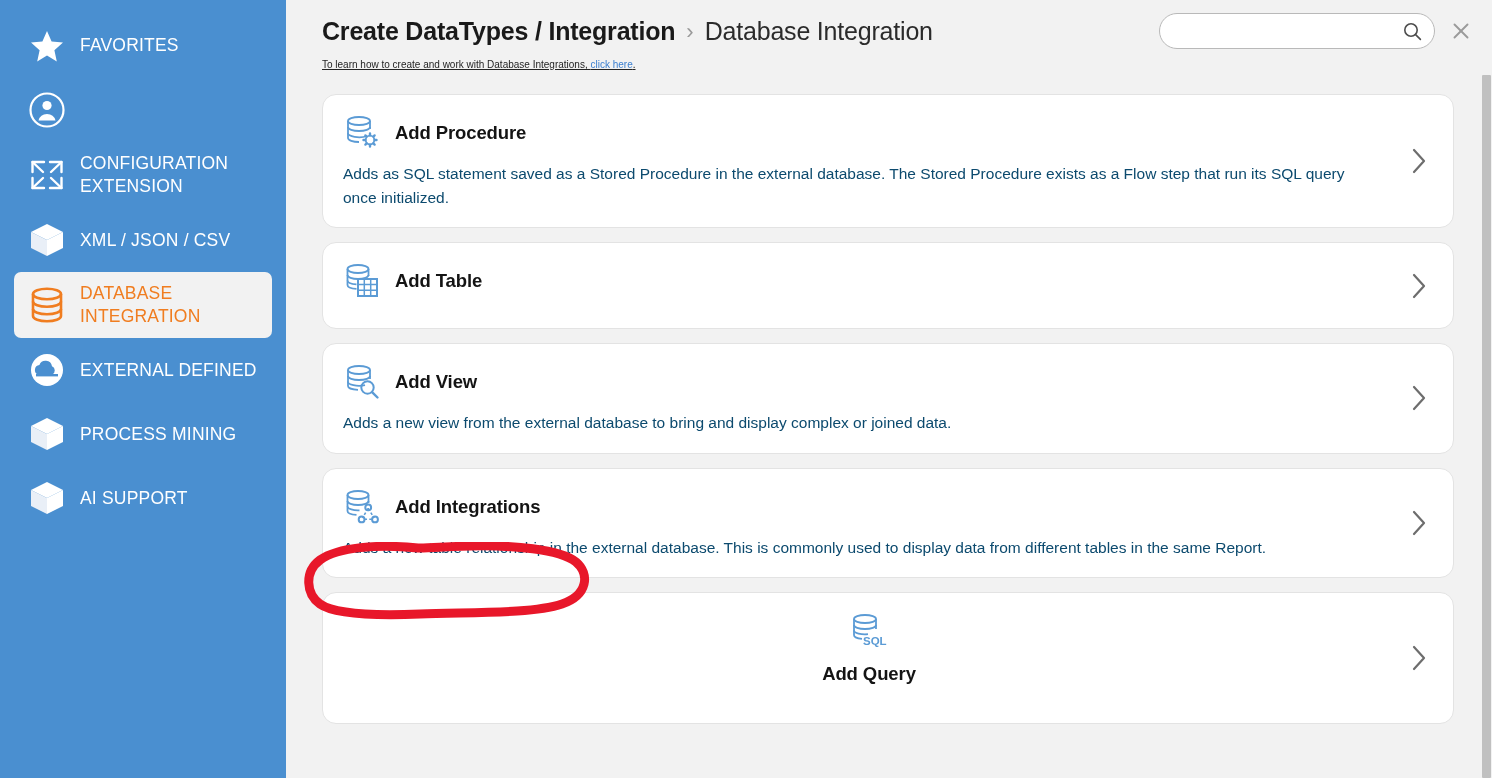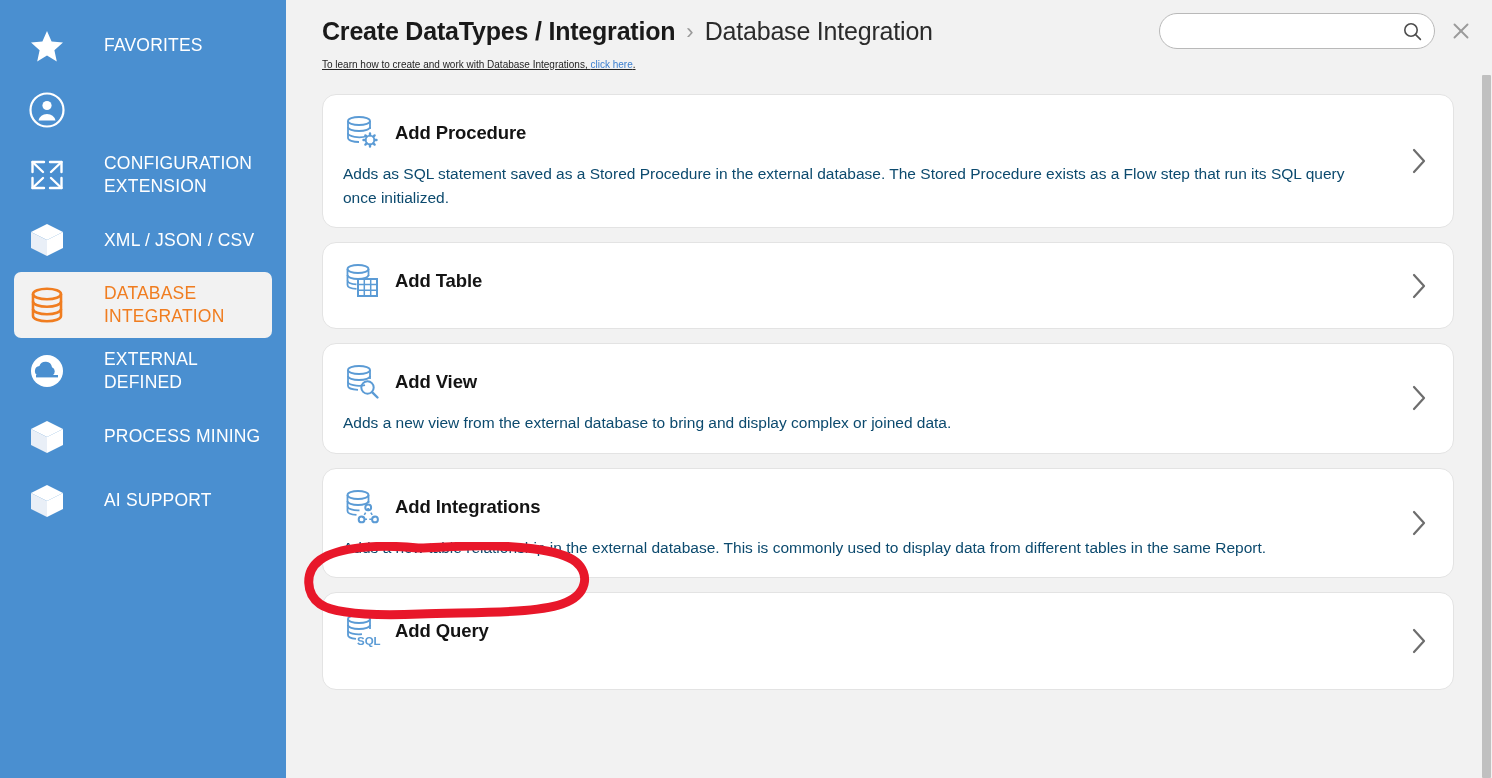--- a/index.html
+++ b/index.html
@@ -26,21 +26,21 @@
     width: 286px;
     min-width: 286px;
     height: 778px;
     background: #4a8fd0;
     position: relative;
     overflow: hidden;
   }
   .nav-item {
     display: flex;
     align-items: center;
-    gap: 34px;
+    gap: 10px;
     margin: 0 14px;
     padding: 10px 8px 10px 10px;
     border-radius: 7px;
     min-height: 52px;
     box-sizing: border-box;
   }
   .nav-item .nav-icon {
     width: 46px;
     min-width: 46px;
     height: 44px;
@@ -450,21 +450,21 @@
         </div>
         <div class="card-desc">Adds a new table relationship in the external database. This is commonly used to display data from different tables in the same Report.</div>
         <span class="card-chevron">
           <svg width="17" height="26" viewBox="0 0 17 26" fill="none" stroke="#6d6d6d" stroke-width="2.2" stroke-linecap="round" stroke-linejoin="round">
               <path d="M3 2 L13 13 L3 24"></path>
             </svg>
         </span>
       </div>
 
       <div class="card" style="padding-bottom:26px;">
-        <div class="card-head" style="margin-bottom:12px;">
+        <div class="card-head" style="margin-bottom:12px;flex-direction:column;">
           <span class="card-icon">
             <svg width="38" height="38" viewBox="0 0 38 38" fill="none" stroke="#5b9bd5" stroke-width="1.8">
               <ellipse cx="15" cy="7" rx="11" ry="4"></ellipse>
               <path d="M4 7 L4 23 a11 4 0 0 0 8 3.9"></path>
               <path d="M26 7 L26 17"></path>
               <path d="M4 13 a11 4 0 0 0 22 0"></path>
               <path d="M4 18.5 a11 4 0 0 0 14 3.7"></path>
               <text x="13" y="33" font-family="Liberation Sans, sans-serif" font-size="11.5" font-weight="700" fill="#5b9bd5" stroke="none">SQL</text>
             </svg>
           </span>

